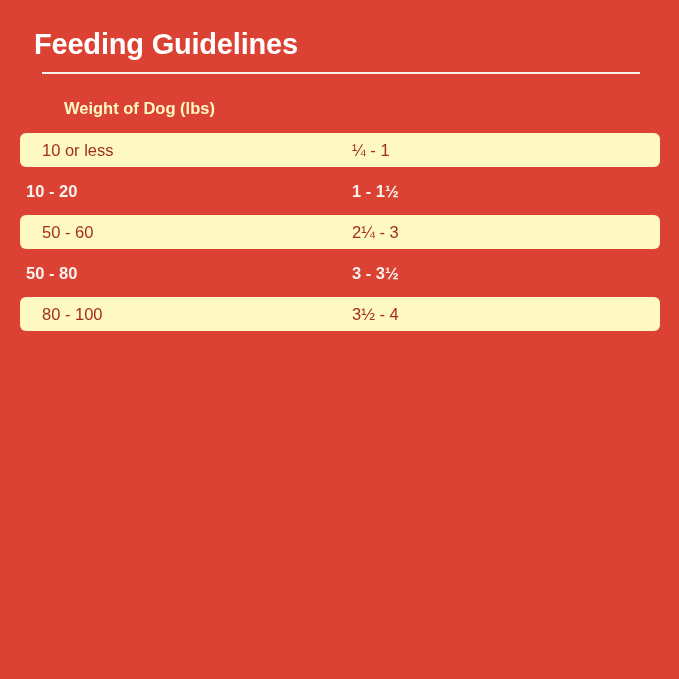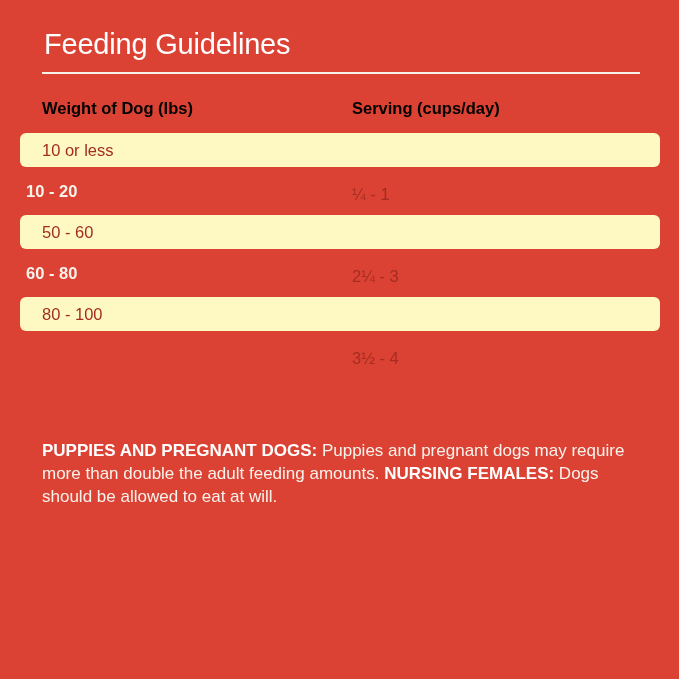--- a/index.html
+++ b/index.html
@@ -15,24 +15,24 @@
   }
   .panel {
     position: relative;
     width: 679px;
     height: 679px;
     background: #DC4233;
     box-sizing: border-box;
   }
   .title {
     position: absolute;
-    left: 44px;
+    left: 34px;
     top: 30px;
     font-size: 29px;
-    font-weight: normal;
+    font-weight: bold;
     color: #FFFFFF;
     letter-spacing: -0.2px;
     line-height: 1;
     white-space: nowrap;
   }
   .title-rule {
     position: absolute;
     left: 42px;
     top: 72px;
     width: 598px;
@@ -44,22 +44,23 @@
     left: 0;
     top: 99px;
     width: 679px;
     height: 24px;
   }
   .col-head {
     position: absolute;
     top: 0;
     font-size: 16.5px;
     font-weight: bold;
-    color: #000000;
+    color: #fef9c3;
     white-space: nowrap;
+    margin-left: 22px;
   }
   .col-head.c1 { left: 42px; }
   .col-head.c2 { left: 352px; }
 
   .rows {
     position: absolute;
     left: 0;
     top: 133px;
     width: 679px;
   }
@@ -71,21 +72,21 @@
   }
   .row .cell {
     position: absolute;
     top: 50%;
     transform: translateY(-50%);
     font-size: 16.5px;
     white-space: nowrap;
     line-height: 1;
   }
   .row .cell.c1 { left: 26px; }
-  .row .cell.c2 { left: 352px; margin-top: 44px; }
+  .row .cell.c2 { left: 352px; }
 
   .row.white {
     background: #fef9c3;
     border-radius: 6px;
     margin-left: 20px;
     margin-right: 19px;
   }
   .row.white .cell {
     color: #A32D22;
     font-weight: normal;
@@ -119,21 +120,20 @@
 </head>
 <body>
 
 <div class="panel">
 
   <div class="title">Feeding Guidelines</div>
   <div class="title-rule"></div>
 
   <div class="col-headers">
     <div class="col-head c1">Weight of Dog (lbs)</div>
-    <div class="col-head c2">Serving (cups/day)</div>
   </div>
 
   <div class="rows">
 
     <div class="row white">
       <div class="cell c1">10 or less</div>
       <div class="cell c2">¼ - 1</div>
     </div>
 
     <div class="row red">
@@ -142,28 +142,25 @@
     </div>
 
 
 
     <div class="row white">
       <div class="cell c1">50 - 60</div>
       <div class="cell c2">2¼ - 3</div>
     </div>
 
     <div class="row red">
-      <div class="cell c1">60 - 80</div>
+      <div class="cell c1">50 - 80</div>
       <div class="cell c2">3 - 3½</div>
     </div>
 
     <div class="row white">
       <div class="cell c1">80 - 100</div>
       <div class="cell c2">3½ - 4</div>
     </div>
 
   </div>
 
-  <div class="footnote">
-    <b>PUPPIES AND PREGNANT DOGS:</b><span> Puppies and pregnant dogs may require more than double the adult feeding amounts. </span><b>NURSING FEMALES:</b><span> Dogs should be allowed to eat at will.</span>
-  </div>
 
 </div>
 
 </body></html>

